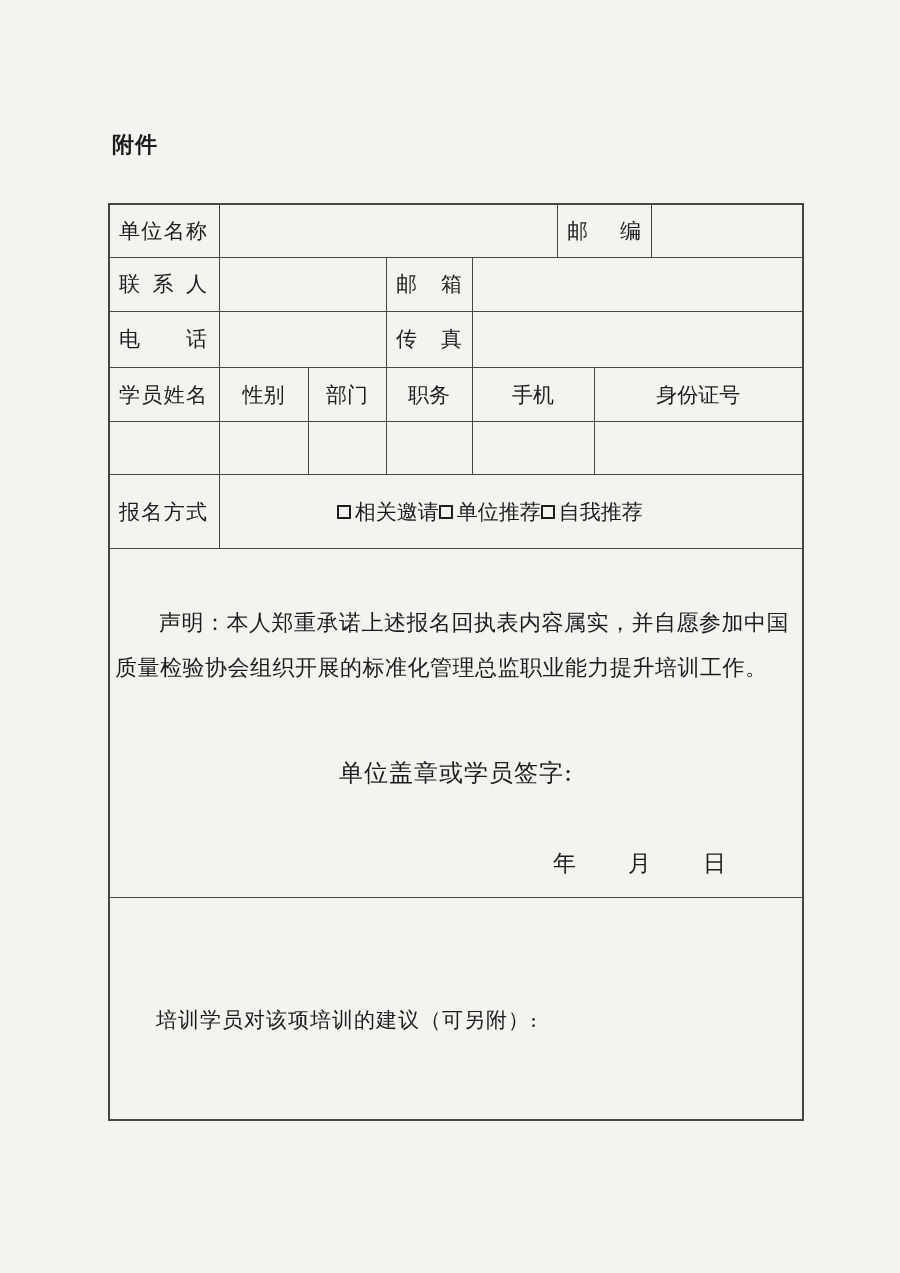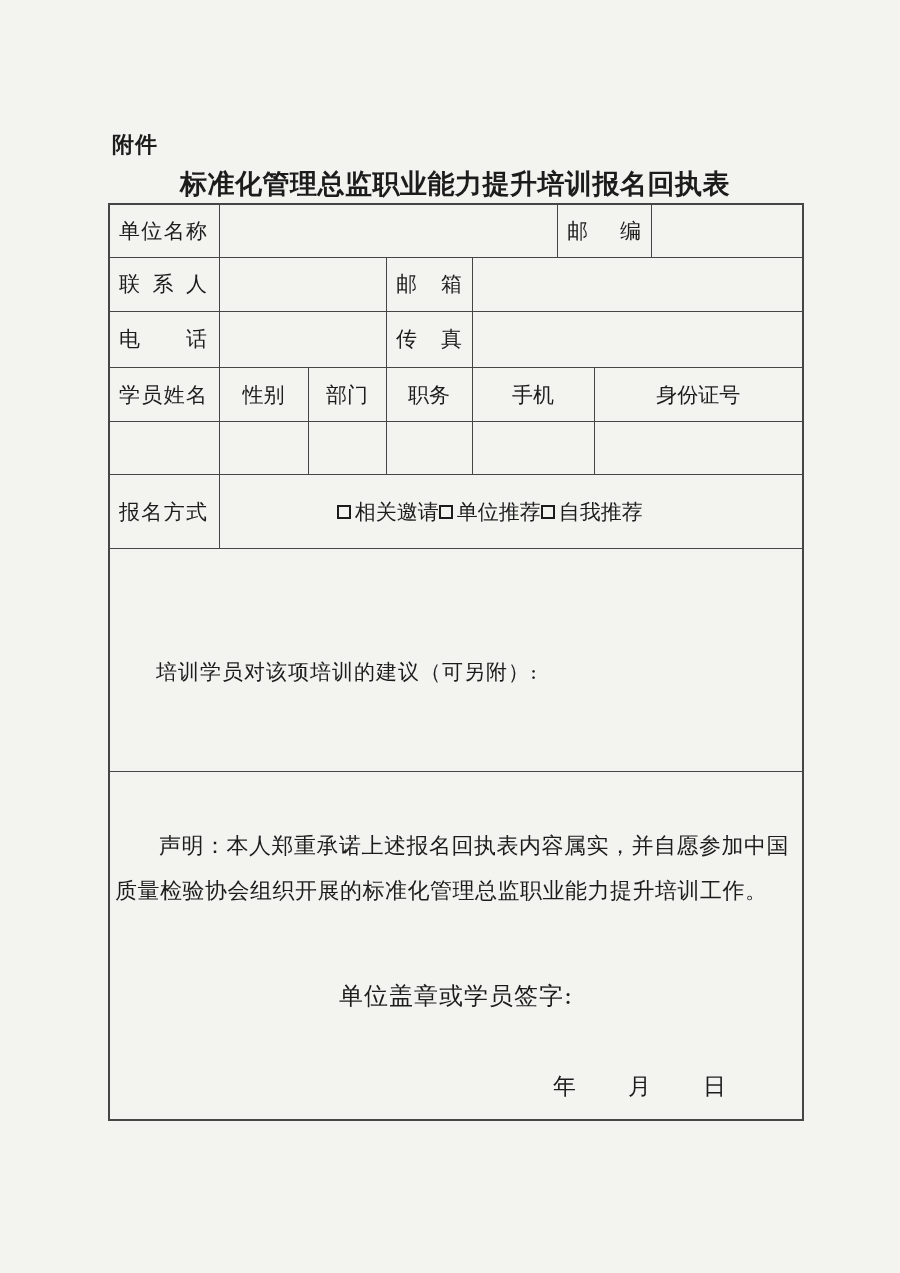--- a/index.html
+++ b/index.html
@@ -95,21 +95,20 @@
     font-size:23px;line-height:30px;
   }
 </style>
 </head>
 <body>
 
 <div class="sheet">
 
   <div class="attachment">附件</div>
 
-  <h1 class="title">标准化管理总监职业能力提升培训报名回执表</h1>
 
   <table class="form-table">
     <colgroup>
       <col style="width:110px">
         <col style="width:89px">
         <col style="width:78px">
         <col style="width:86px">
       <col style="width:85px">
         <col style="width:37px">
         <col style="width:57px">
@@ -196,36 +195,36 @@
             <span>单位推荐</span>
           </span>
           <span class="option">
             <span class="checkbox"></span>
             <span>自我推荐</span>
           </span>
         </div>
       </td>
     </tr>
 
-    <tr style="height:210px">
-      <td colspan="8" class="suggestion-cell">
-        <span>培训学员对该项培训的建议（可另附）:</span>
-      </td>
-    </tr>
-
     <tr style="height:328px">
       <td colspan="8" class="closing-cell">
         <div class="decl-block">
           <div class="decl-line first">声明：本人郑重承诺上述报名回执表内容属实，并自愿参加中国</div>
           <div class="decl-line">质量检验协会组织开展的标准化管理总监职业能力提升培训工作。</div>
         </div>
         <div class="signature-line">单位盖章或学员签字:</div>
         <div class="date-line">
           <span>年</span>
           <span>月</span>
           <span>日</span>
         </div>
       </td>
     </tr>
 
+    <tr style="height:210px">
+      <td colspan="8" class="suggestion-cell">
+        <span>培训学员对该项培训的建议（可另附）:</span>
+      </td>
+    </tr>
+
   </tbody>
     </table>
 </div>
 
 </body></html>

